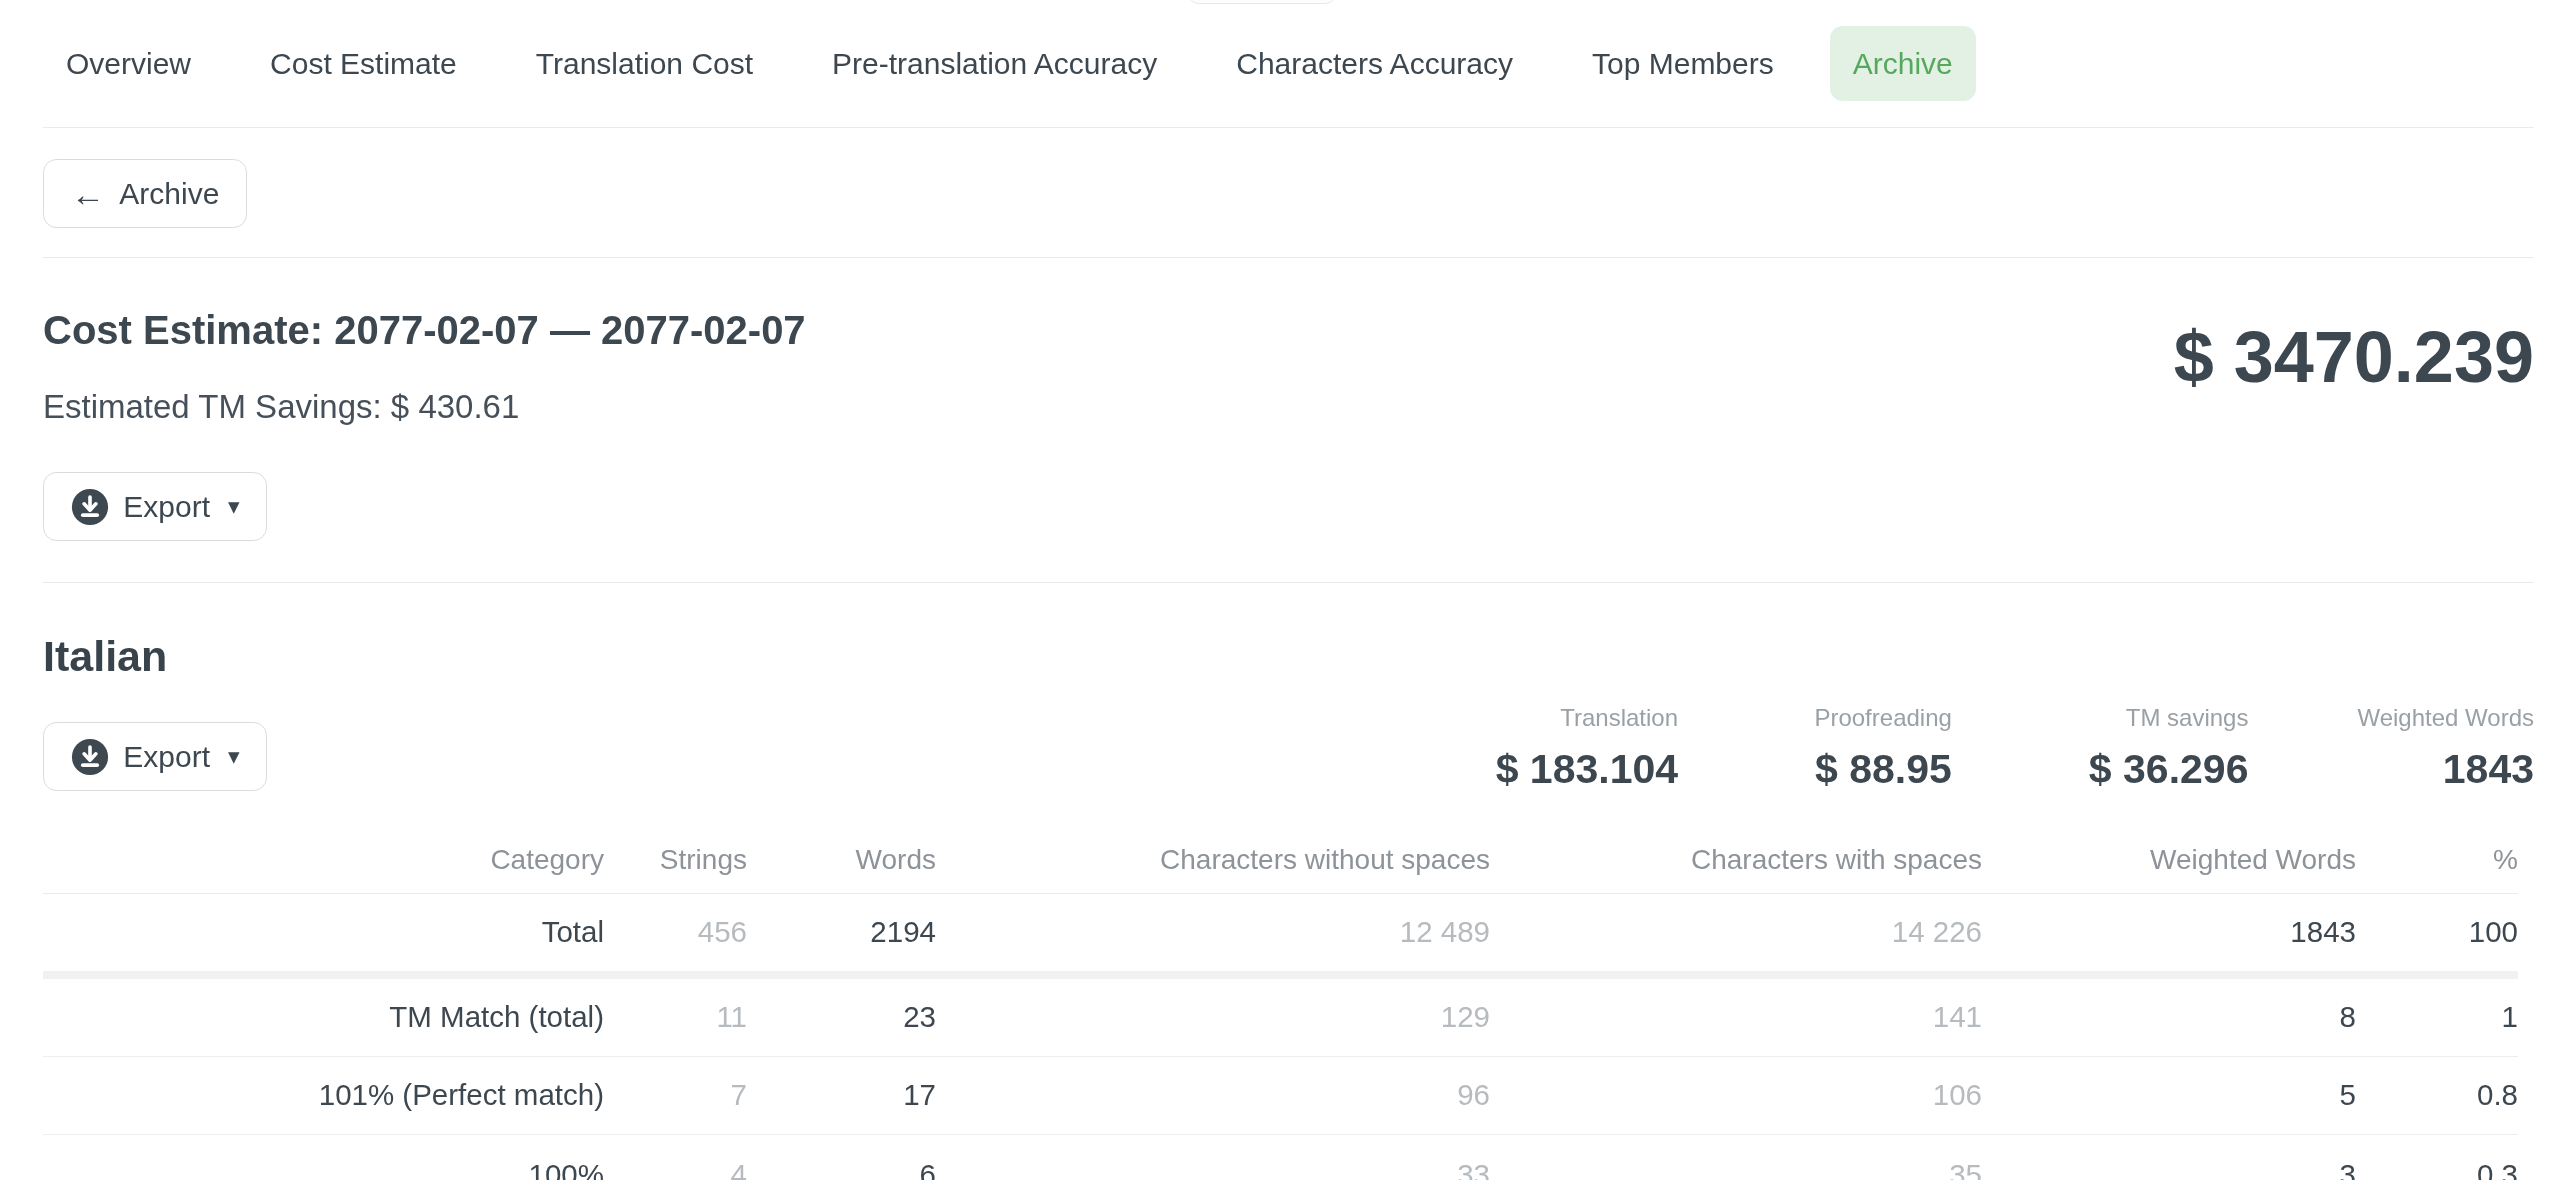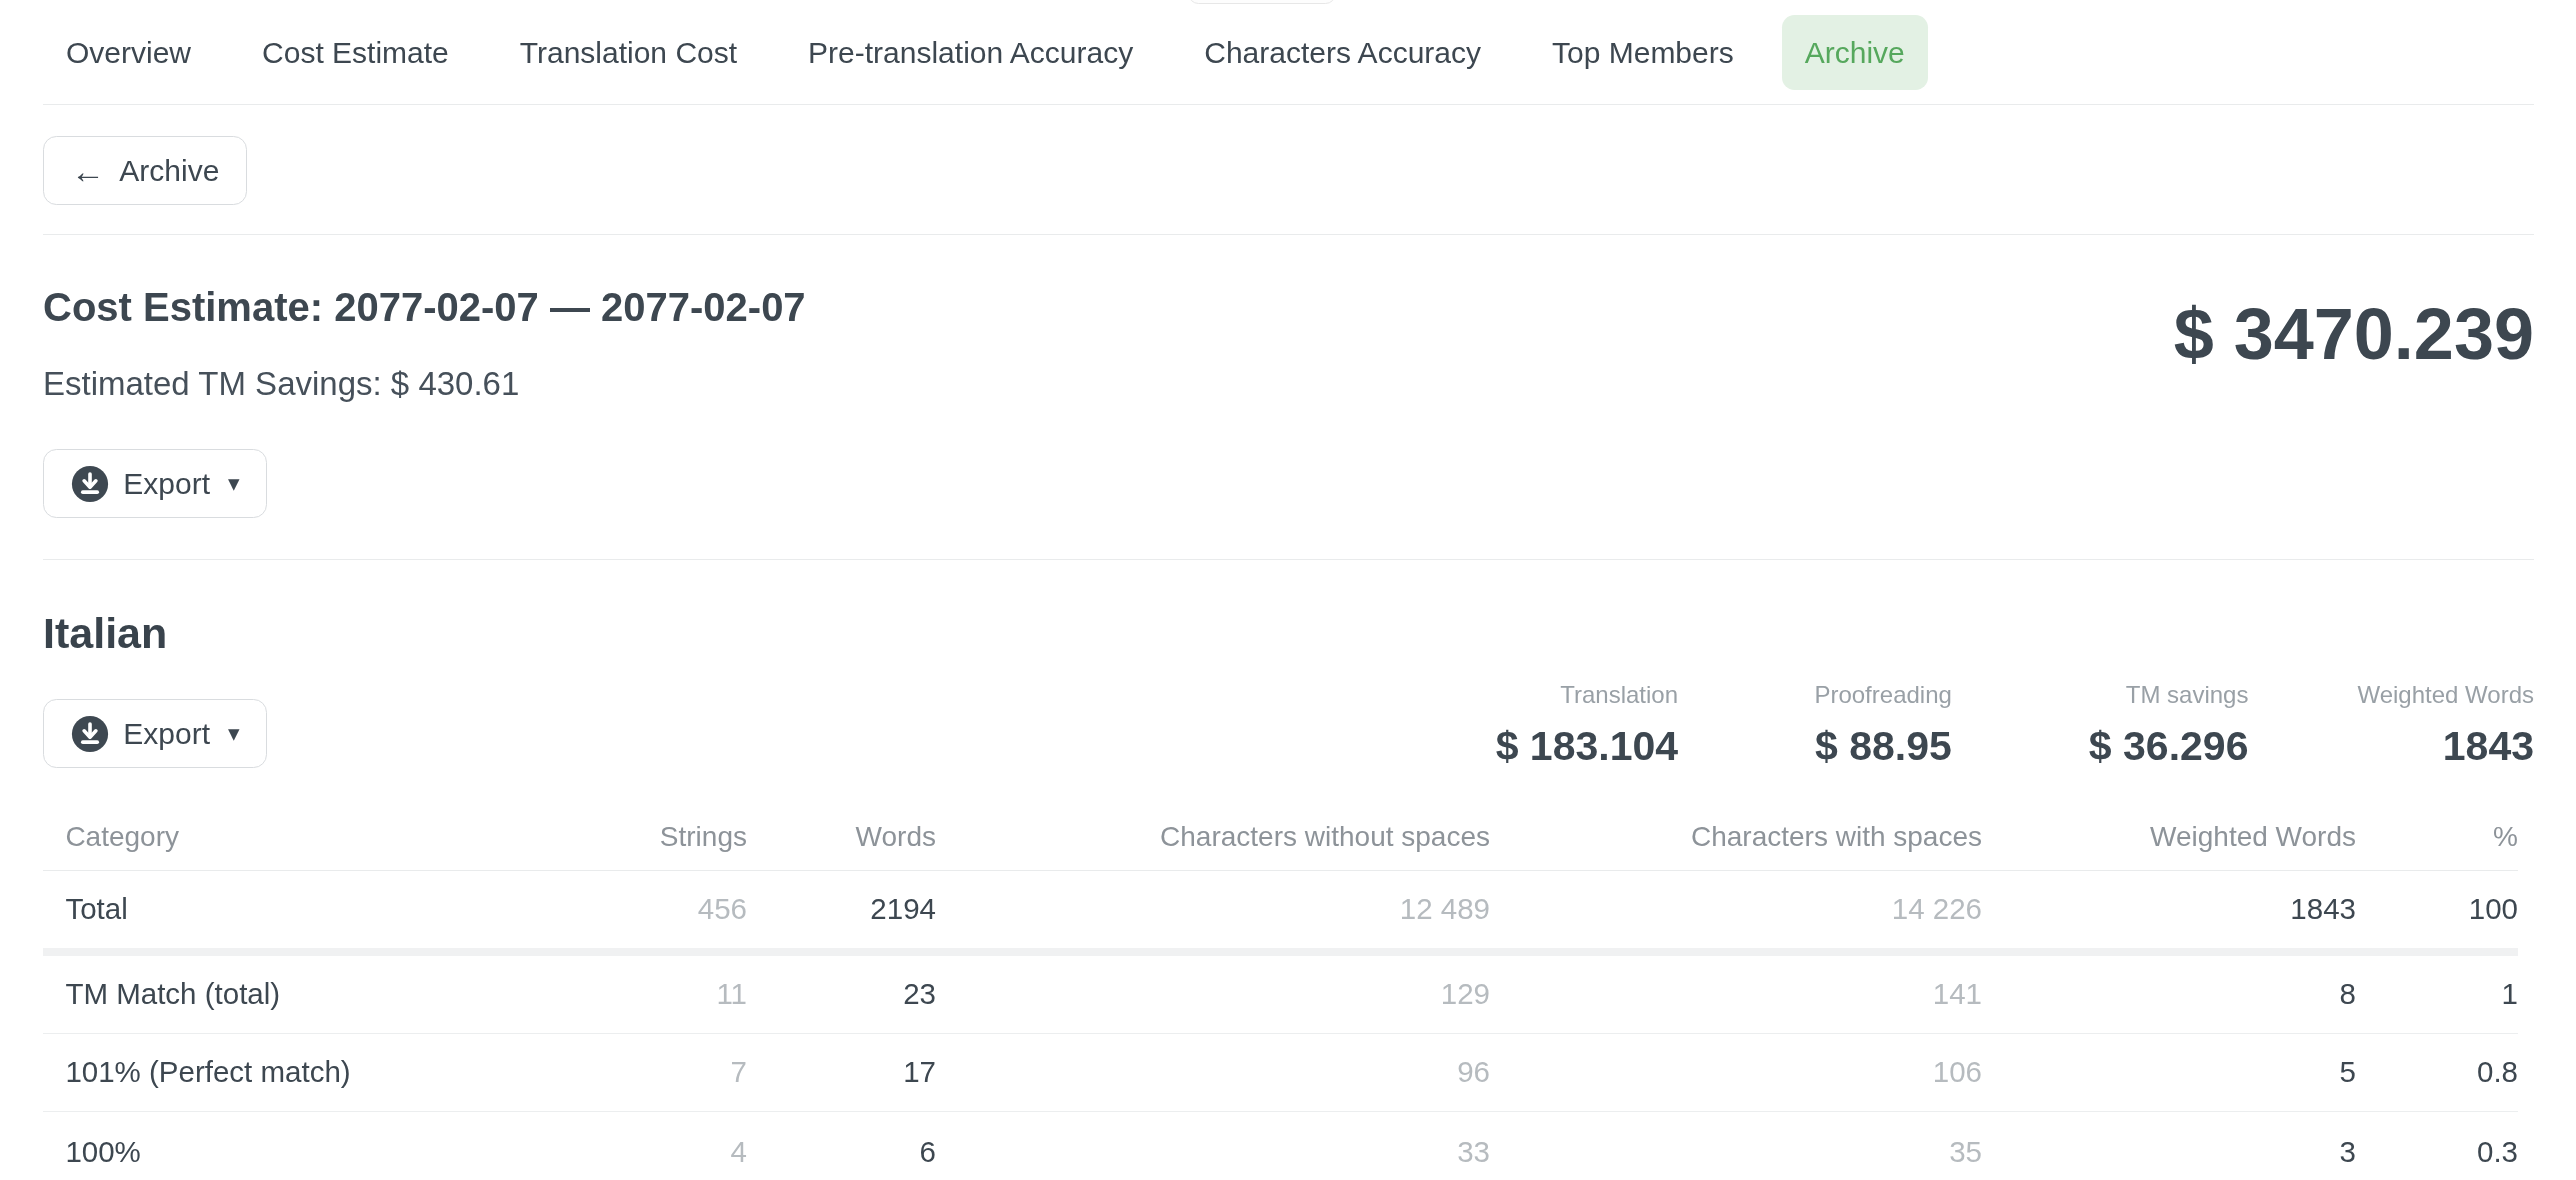--- a/index.html
+++ b/index.html
@@ -18,22 +18,22 @@
   *{margin:0;padding:0;box-sizing:border-box;}
   html,body{width:2576px;height:1181px;overflow:hidden;background:var(--white);
     font-family:"Liberation Sans","DejaVu Sans",sans-serif;color:var(--ink);}
   .page{position:relative;width:2576px;height:1181px;}
 
   
   .top-fragment{position:absolute;left:1188px;top:-17px;width:148px;height:20.6px;
     background:#fdfdfd;border:1.8px solid #e7e7e7;border-radius:10.7px;}
 
   
-  .tabbar{height:105px;margin:0 42px 0 43px;border-bottom:1.8px solid var(--divider);
-    display:flex;align-items:center;gap:25px;padding-left:0;}
+  .tabbar{height:128px;margin:0 42px 0 43px;border-bottom:1.8px solid var(--divider);
+    display:flex;align-items:center;gap:33px;padding-left:0;}
   .tab{font-size:30px;line-height:75px;height:75px;padding:0 23px;border-radius:12.5px;
     color:var(--ink);white-space:nowrap;cursor:pointer;}
   .tab.active{background:var(--green-bg);color:var(--green-text);}
 
   
   .backrow{margin:31px 42px 0 43px;}
   .btn{display:inline-flex;align-items:center;gap:14.3px;background:var(--white);
     border:1.8px solid var(--border);border-radius:13.4px;height:69px;padding:0 27px;
     font-size:30px;color:var(--ink);cursor:pointer;font-family:inherit;}
   .btn .arrow-left{font-size:34px;line-height:1;color:var(--ink);}
@@ -57,21 +57,21 @@
   .stats{display:flex;gap:109px;margin-top:1.8px;}
   .stat{text-align:right;min-width:161px;}
   .stat-label{font-size:24px;color:var(--muted-label);line-height:38px;}
   .stat-value{font-size:41px;font-weight:700;color:var(--ink);line-height:50px;margin-top:7.2px;margin-left:28px;}
 
   
   .table{margin:34px 42px 0 43px;padding-right:16px;}
   .trow{display:grid;grid-template-columns:1fr 143px 189px 554px 492px 374px 162px;
     align-items:center;}
   .trow > div{white-space:nowrap;}
-  .trow > div:first-child{text-align:left;padding-left:22.4px;}
+  .trow > div:first-child{text-align:right;padding-left:22.4px;}
   .trow > div:not(:first-child){text-align:right;}
   .thead{height:66px;border-bottom:1.8px solid var(--divider);font-size:28px;color:var(--header-gray);}
   .tbody-row{height:77px;font-size:29.5px;color:var(--ink);}
   .tbody-row .c-muted{color:var(--muted-num);}
   .band{height:8px;background:var(--band);}
   .row-divider{border-top:1.8px solid #eceeef;}
   .tbody-row.last{height:81px;}
 </style>
 </head>
 <body>

